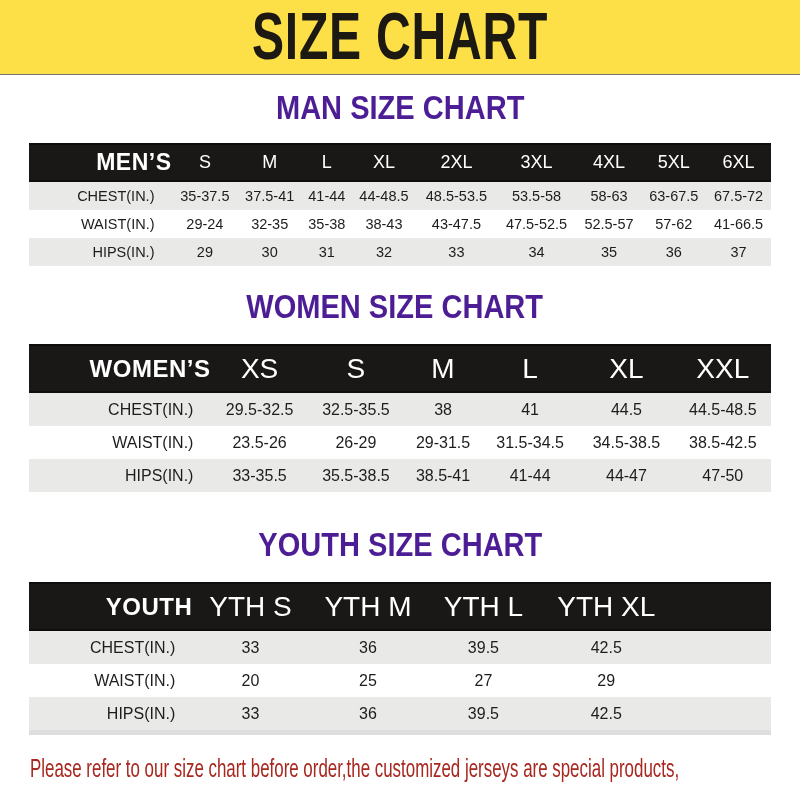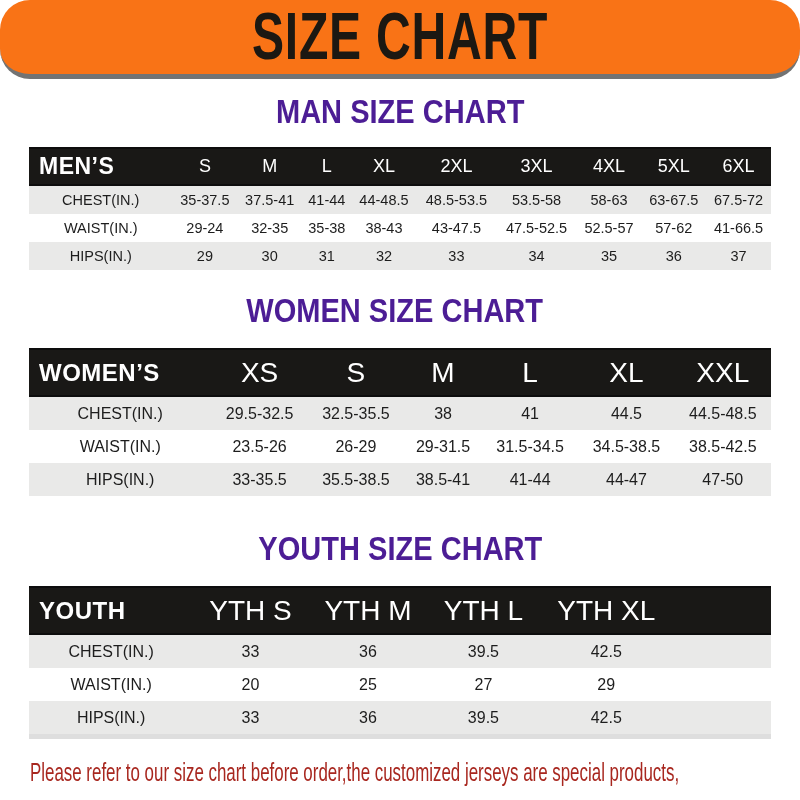--- a/index.html
+++ b/index.html
@@ -2,47 +2,46 @@
 <html><head>
 <meta charset="utf-8">
 <style>
   html,body{margin:0;padding:0;}
   body{
     width:800px;height:800px;overflow:hidden;background:#ffffff;
     font-family:"Liberation Sans",sans-serif;color:#1d1d1d;
   }
   
   .banner{
-    height:74px;background:#f97316;display:flex;align-items:center;justify-content:center;
-    border-bottom:5px solid #737373;
-    border-radius:30px;
+    height:74px;background:#fde047;display:flex;align-items:center;justify-content:center;
+    border-bottom:1px solid #737373;
   }
   .banner-title{
     display:inline-block;font-size:65px;font-weight:bold;color:#1c1812;
     transform:scale(0.74,1.02);letter-spacing:1px;line-height:70px;white-space:nowrap;
   }
   
   .section-title{text-align:center;color:#4c1d95;line-height:34px;font-weight:bold;}
   .section-title span{display:inline-block;font-size:33px;transform:scaleX(0.88);white-space:nowrap;}
   .title-men{margin:16px 0 0 0;}
   .title-women{margin:24px 11px 0 0;}
   .title-youth{margin:36px 0 0 0;}
   
   .size-table{
     width:742px;margin:12px auto 0 auto;border-collapse:collapse;table-layout:auto;
   }
   .size-table th{
     background:#191816;color:#ffffff;font-weight:normal;text-align:center;
     border-top:2px solid #0d0d0d;border-bottom:2px solid #0d0d0d;
   }
   .size-table th.corner{
-    text-align:left;font-weight:bold;padding-left:10px;letter-spacing:0.5px;white-space:nowrap;
+    text-align:right;font-weight:bold;padding-left:10px;letter-spacing:0.5px;white-space:nowrap;
   }
   .size-table td{text-align:center;color:#1d1d1d;}
-  .size-table td.rowlabel{white-space:nowrap;padding:0 18px;}
+  .size-table td.rowlabel{white-space:nowrap;padding:0 18px;text-align:right;}
   .size-table tbody tr:nth-child(odd) td{background:#e9e9e8;}
   .men th{height:33px;font-size:18px;}
   .men th.corner{font-size:23px;}
   .men td{height:26px;font-size:14.5px;}
   .women{margin-top:14px;}
   .youth{margin-top:14px;border-bottom:5px solid #dedede;}
   .women th,.youth th{height:43px;font-size:28px;}
   .women th.corner,.youth th.corner{font-size:24px;}
   .women td,.youth td{height:31px;font-size:16px;}
   .youth .spacer{width:95px;}

